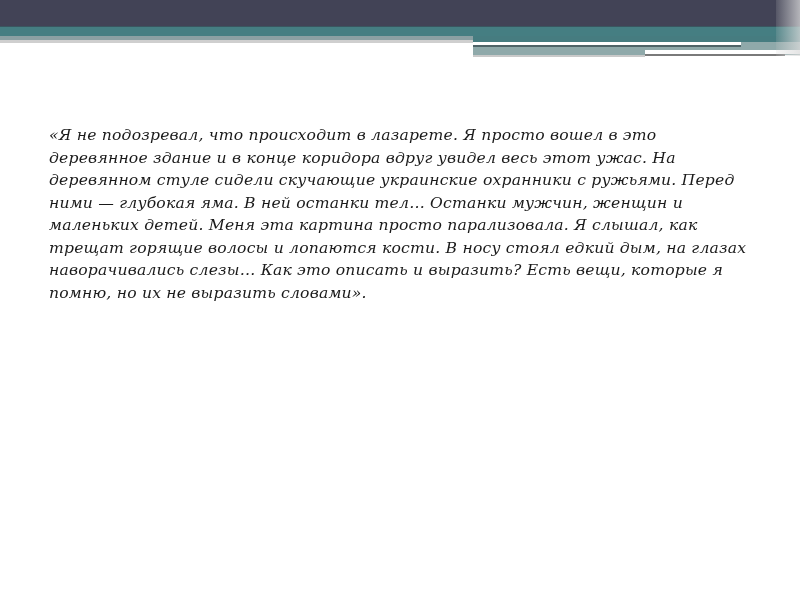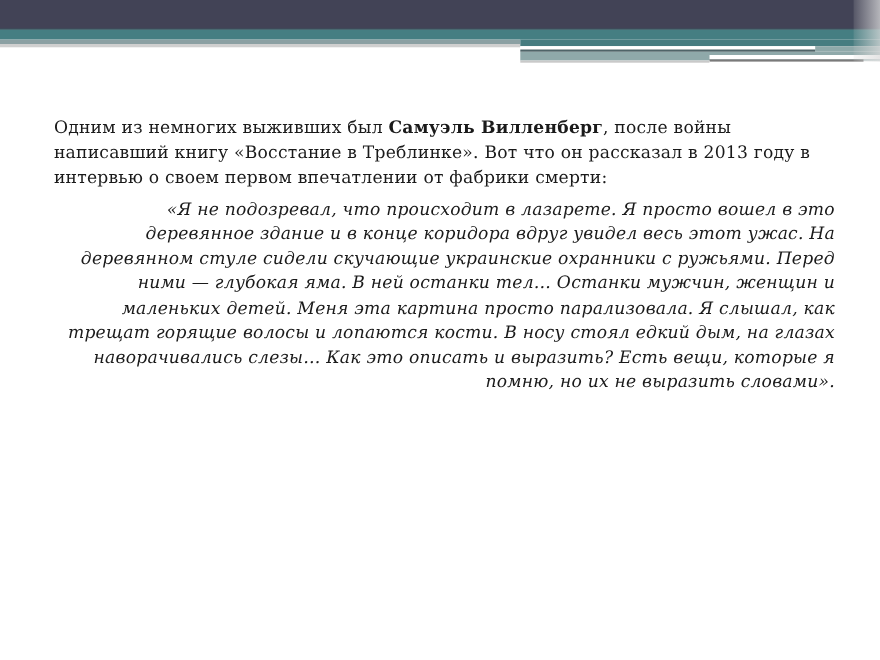--- a/index.html
+++ b/index.html
@@ -20,21 +20,21 @@
     #right-fade { left: 776px; top: 0; width: 24px; height: 56px; background: linear-gradient(to right, rgba(200,200,200,0.15), rgba(220,220,220,0.75)); }
     #left-lower-grey { left: 473px; top: 55px; width: 172px; height: 2px; background: #c9c9c9; }
 
     .content {
       position: absolute; left: 49px; top: 105px; width: 710px;
       font-family: "DejaVu Serif", serif; font-size: 15.6px; line-height: 22.5px;
       color: #1a1a1a; letter-spacing: 0.2px;
     }
     .intro { margin: 0; }
     .intro b { font-weight: bold; }
-    .quote { margin: 6px 0 0 0; font-style: italic; text-align: right; }
+    .quote { margin: 19px 0 0 0; font-style: italic; }
   </style>
 </head>
 <body>
 
 <div>
   <div class="band" id="top-dark"></div>
   <div class="band" id="teal-shadow"></div>
   <div class="band" id="teal-main"></div>
   <div class="band" id="left-strip1"></div>
   <div class="band" id="left-strip2"></div>
@@ -43,15 +43,14 @@
   <div class="band" id="right-grey-upper"></div>
   <div class="band" id="right-white1"></div>
   <div class="band" id="right-dark1"></div>
   <div class="band" id="right-white2"></div>
   <div class="band" id="right-dark2"></div>
   <div class="band" id="left-lower-grey"></div>
   <div class="band" id="right-fade"></div>
 </div>
 
 <div class="content">
-  <p class="intro"><span>Одним из немногих выживших  был </span><b>Самуэль Вилленберг</b><span>, после войны написавший книгу «Восстание в Треблинке». Вот что он рассказал в 2013 году в интервью о своем первом впечатлении от фабрики смерти:</span></p>
   <p class="quote">«Я не подозревал, что происходит в лазарете. Я просто вошел в это деревянное здание и в конце коридора вдруг увидел весь этот ужас. На деревянном стуле сидели скучающие украинские охранники с ружьями. Перед ними — глубокая яма. В ней останки тел… Останки мужчин, женщин и маленьких детей. Меня эта картина просто парализовала. Я слышал, как трещат горящие волосы и лопаются кости. В носу стоял едкий дым, на глазах наворачивались слезы… Как это описать и выразить? Есть вещи, которые я помню, но их не выразить словами».</p>
 </div>
 
 </body></html>

